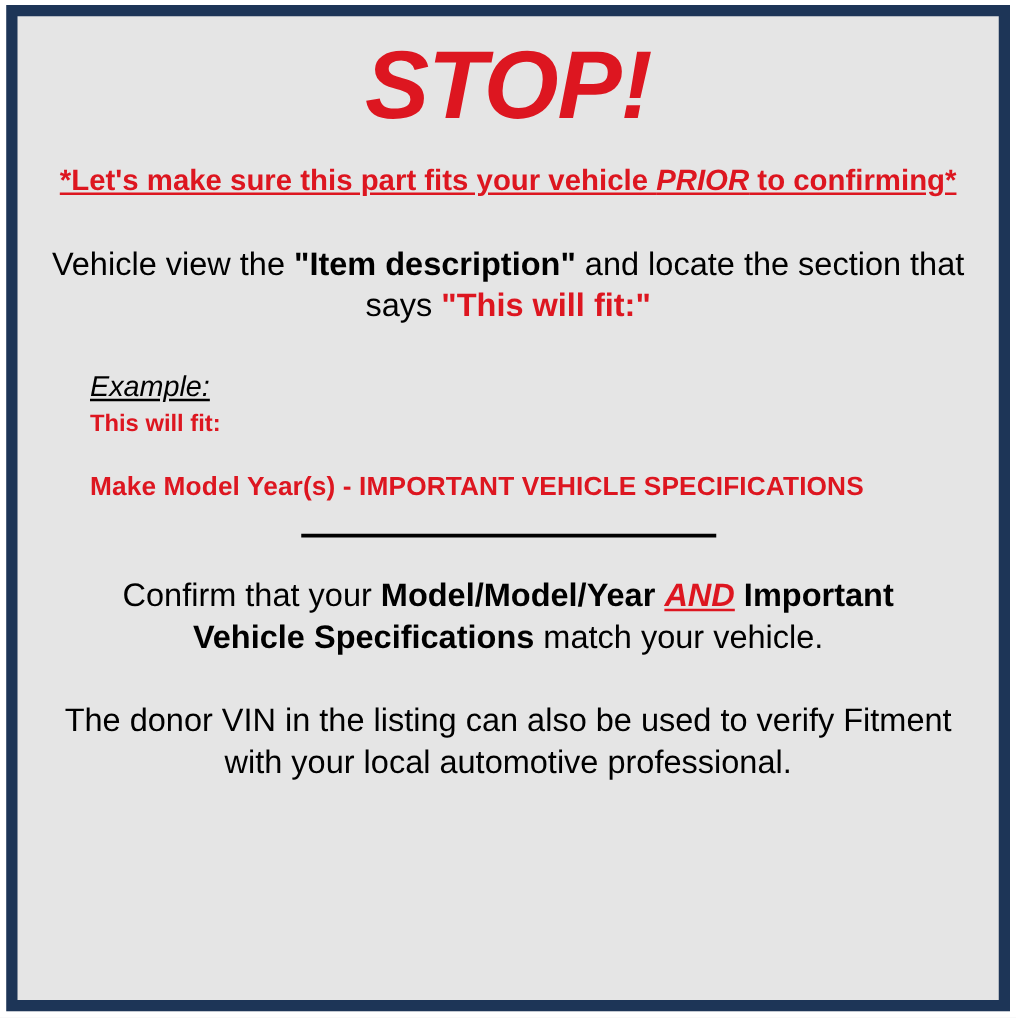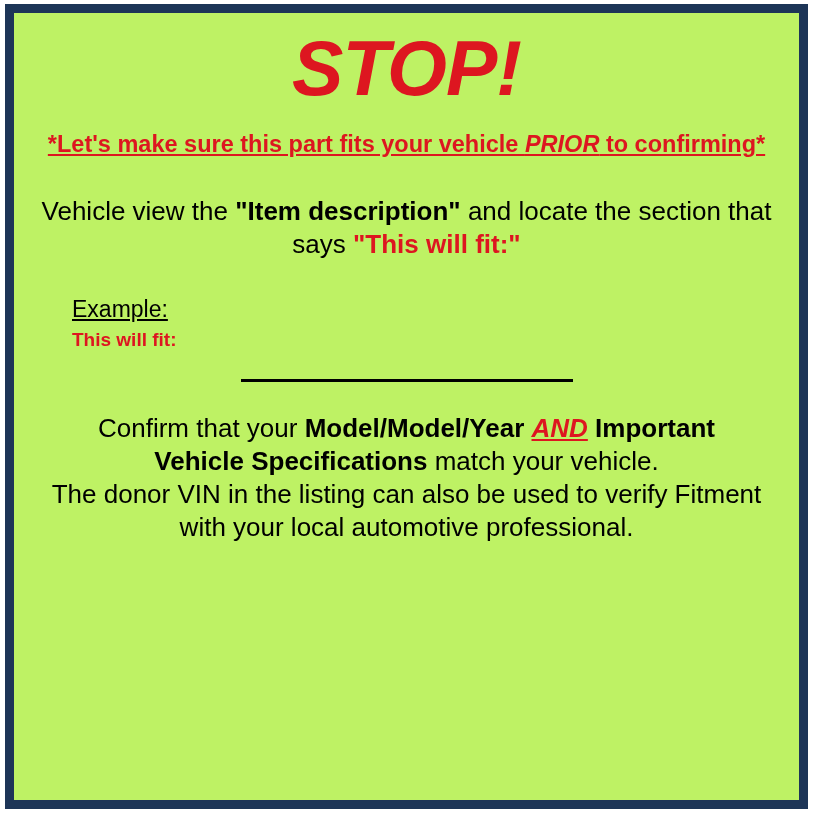--- a/index.html
+++ b/index.html
@@ -15,21 +15,21 @@
   }
 
   #notice-card {
     position: absolute;
     left: 5px;
     top: 4px;
     width: 803px;
     height: 805px;
     box-sizing: border-box;
     border: 9px solid #1d3557;
-    background: #bef264;
+    background: #e5e5e5;
   }
 
   #notice-body {
     width: 100%;
     height: 100%;
     box-sizing: border-box;
     padding: 0 16px;
     text-align: center;
     color: #000000;
   }
@@ -64,32 +64,33 @@
 
   
   .para {
     margin: 0;
     font-size: 26px;
     line-height: 33px;
   }
   #must-verify-paragraph { margin-top: 28px; padding: 0 18px; }
   #item-description-paragraph { margin-top: 36px; padding: 0 10px; }
   #confirm-paragraph { margin-top: 30px; padding: 0 24px; }
-  #donor-vin-paragraph { padding: 0 14px; }
+  #donor-vin-paragraph { margin-top: 34px; padding: 0 14px; }
 
   
   #example-block {
     margin-top: 34px;
     text-align: left;
     padding-left: 42px;
   }
   #example-label {
     margin: 0;
     font-size: 23px;
     line-height: 28px;
+    font-style: italic;
     text-decoration: underline;
     color: #000000;
   }
   #example-will-fit {
     margin: 1px 0 0 0;
     font-size: 19px;
     line-height: 31px;
     font-weight: bold;
     color: #dd1620;
   }
@@ -130,20 +131,21 @@
     <h1 id="stop-heading">STOP!</h1>
 
     <p id="fitment-subtitle"><span>*Let's make sure this part fits your vehicle </span><span class="i">PRIOR</span><span> to confirming*</span></p>
 
 
     <p class="para" id="item-description-paragraph"><span>Vehicle view the </span><span class="b">"Item description"</span><span> and locate the section that says </span><span class="b-red">"This will fit:"</span></p>
 
     <div id="example-block">
       <p id="example-label">Example:</p>
       <p id="example-will-fit">This will fit:</p>
+      <p id="example-spec-line">Make Model Year(s) - IMPORTANT VEHICLE SPECIFICATIONS</p>
     </div>
 
     <hr id="section-divider">
 
     <p class="para" id="confirm-paragraph"><span>Confirm that your </span><span class="b">Model/Model/Year</span><span> </span><span class="biu-red">AND</span><span> </span><span class="b">Important Vehicle Specifications</span><span> match your vehicle.</span></p>
 
     <p class="para" id="donor-vin-paragraph">The donor VIN in the listing can also be used to verify Fitment with your local automotive professional.</p>
 
 
   </div>

